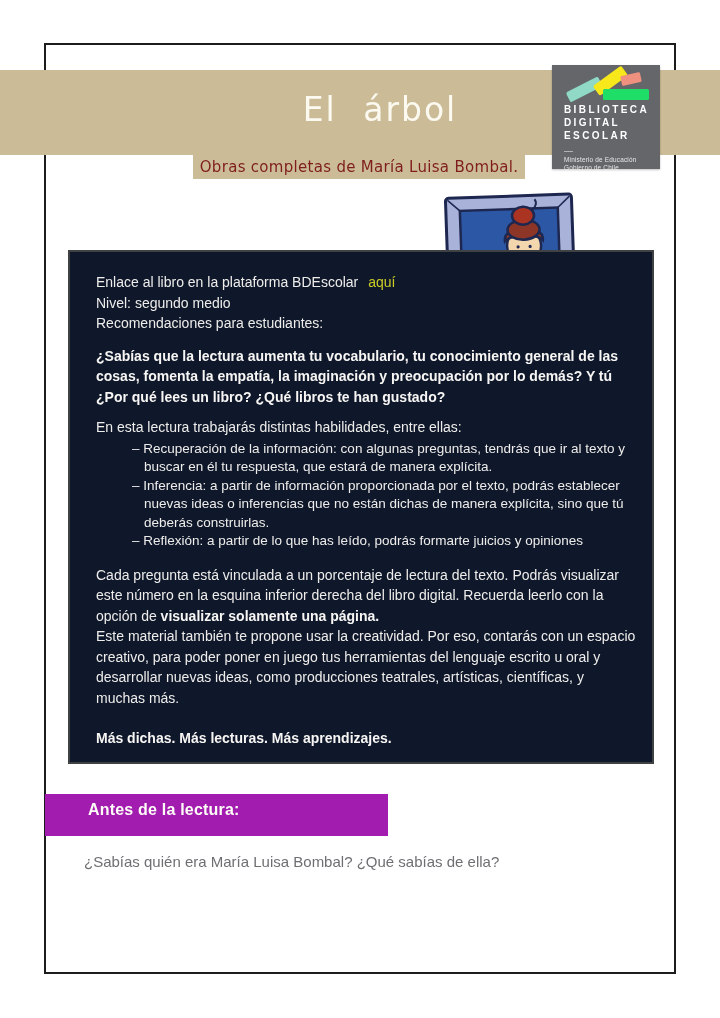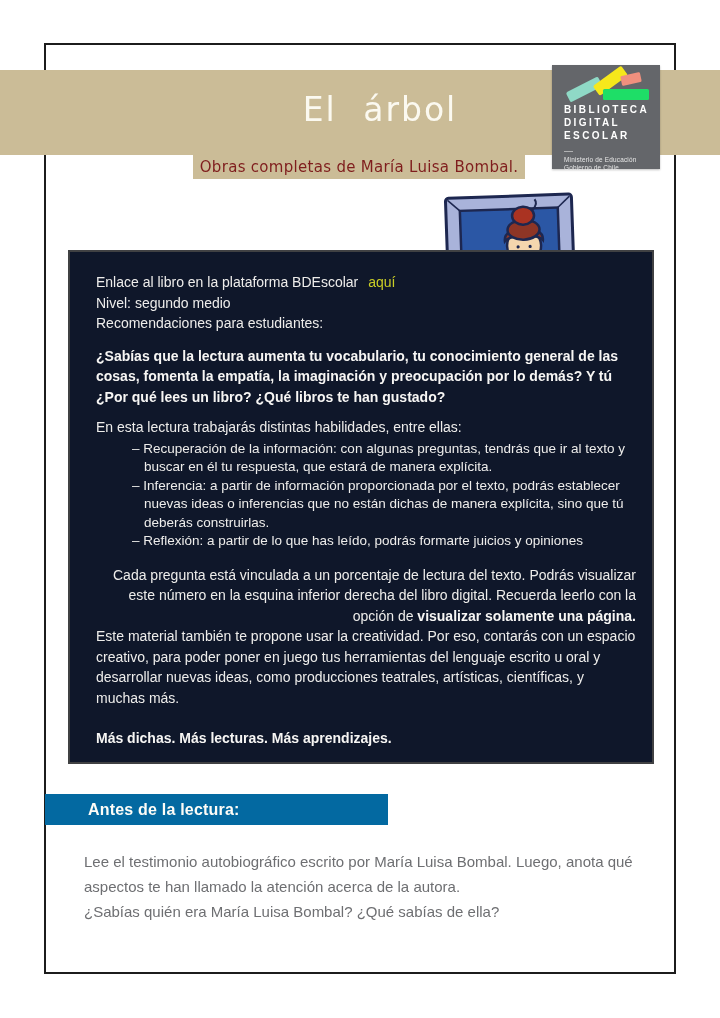--- a/index.html
+++ b/index.html
@@ -48,27 +48,27 @@
     color:#eeedeb;font-size:14px;line-height:20.5px;
     padding:20px 16px 0 26px;
   }
   .content-box p{margin:0;}
   .cb-intro{margin:0;}
   .cb-link{color:#c9cd26;text-decoration:none;margin-left:10px;}
   .cb-bold{font-weight:bold;color:#f7f6f4;margin-top:12px !important;}
   .cb-habil{margin-top:10px !important;}
   .cb-bullets{list-style:none;margin:2px 0 0 0;padding:0 0 0 36px;font-size:13.5px;line-height:18.5px;}
   .cb-bullets li{padding-left:12px;text-indent:-12px;}
-  .cb-percent{margin-top:14px !important;text-align:right;}
+  .cb-percent{margin-top:14px !important;}
   .cb-percent .inline-bold{font-weight:bold;color:#f7f6f4;}
   .cb-closing{font-weight:bold;color:#f7f6f4;margin-top:20px !important;}
   
   .antes-band{
-    position:absolute;left:45px;top:794px;width:343px;height:31px;box-sizing:border-box;
-    background:#0369a1;color:#fdfcf7;font-weight:bold;font-size:16px;
+    position:absolute;left:45px;top:794px;width:343px;height:42px;box-sizing:border-box;
+    background:#a21caf;color:#fdfcf7;font-weight:bold;font-size:16px;
     line-height:31px;padding-left:43px;letter-spacing:.2px;
   }
   .bottom-text{
     position:absolute;left:84px;top:849px;width:560px;
     color:#6e6f72;font-size:15px;line-height:25px;
   }
   .bottom-text p{margin:0;}
 </style>
 </head>
 <body>
@@ -170,15 +170,14 @@
   <p>Este material también te propone usar la creatividad. Por eso, contarás con un espacio creativo, para poder poner en juego tus herramientas del lenguaje escrito u oral y desarrollar nuevas ideas, como producciones teatrales, artísticas, científicas, y muchas más.</p>
 
   <p class="cb-closing">Más dichas. Más lecturas. Más aprendizajes.</p>
 </div>
 
 <div class="antes-band">
   <span>Antes de la lectura:</span>
 </div>
 
 <div class="bottom-text">
-  <p>Lee el testimonio autobiográfico escrito por María Luisa Bombal. Luego, anota qué aspectos te han llamado la atención acerca de la autora.</p>
   <p>¿Sabías quién era María Luisa Bombal? ¿Qué sabías de ella?</p>
 </div>
 
 </body></html>

